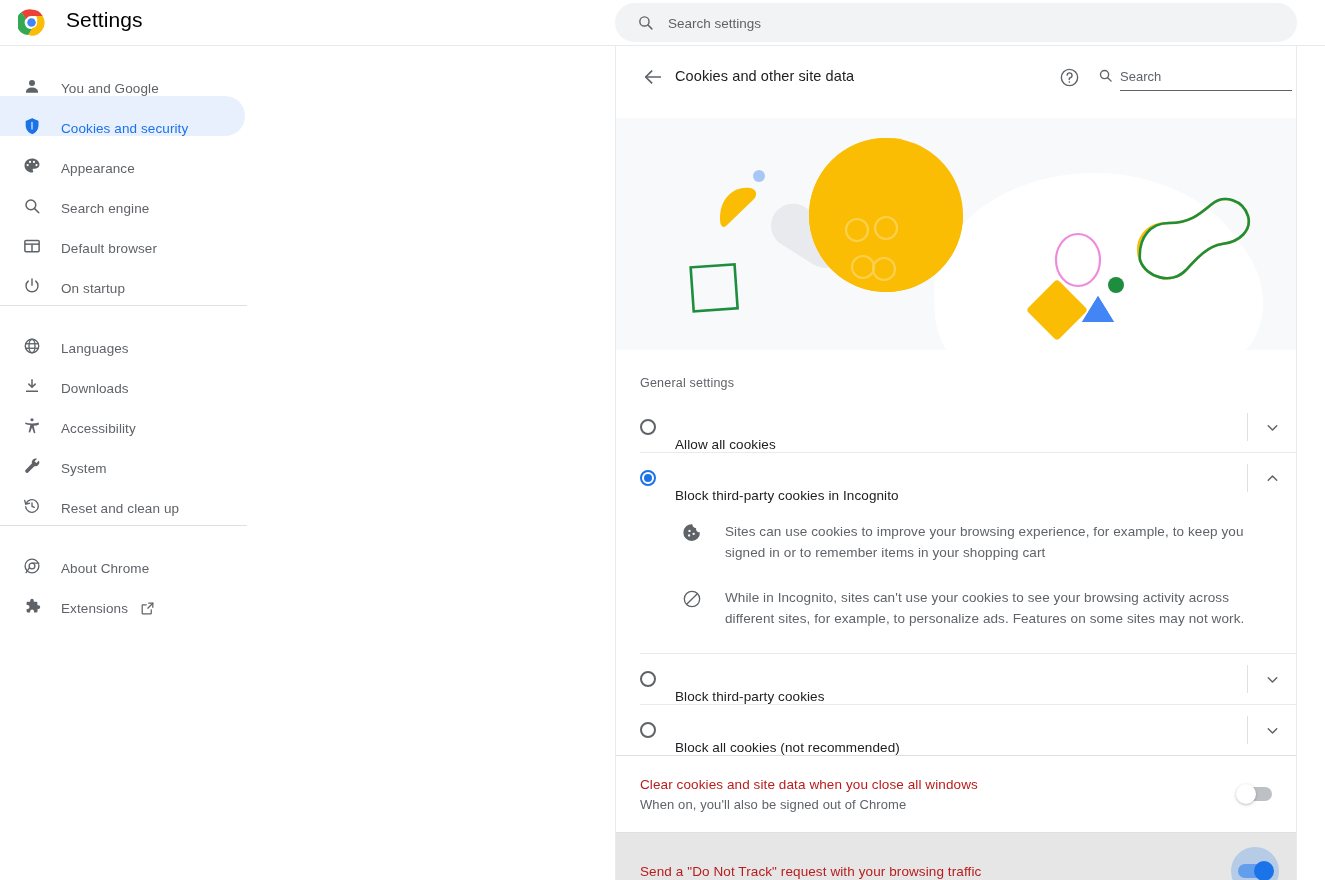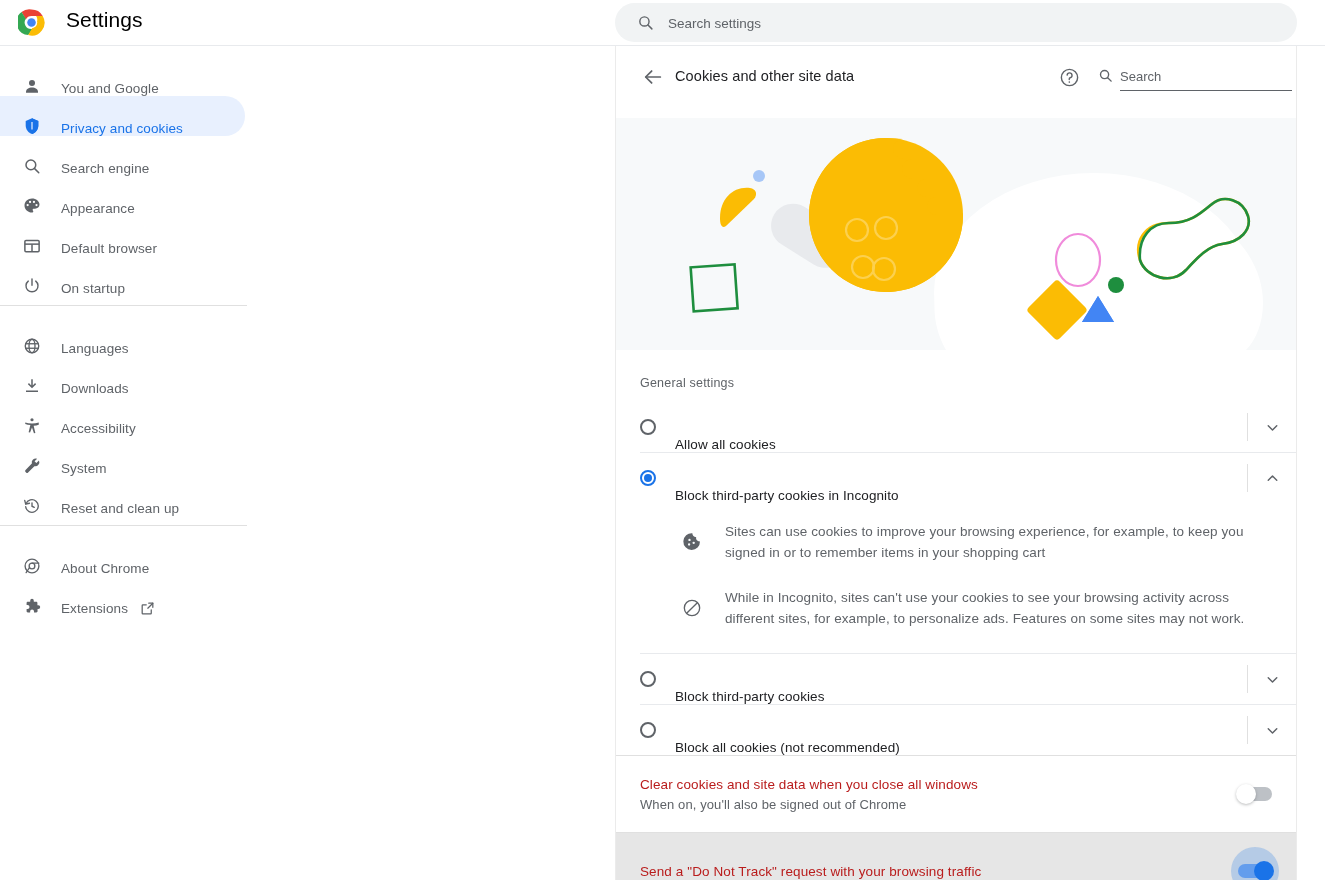--- a/index.html
+++ b/index.html
@@ -257,21 +257,21 @@
     margin-left: 24px;
   }
   .full-divider {
     height: 1px;
     background: #e0e0e0;
   }
 
   .desc-block { padding: 6px 0 12px 0; }
   .desc-row {
     display: flex;
-    align-items: center;
+    align-items: flex-start;
     padding: 12px 28px 12px 0;
   }
   .desc-icon {
     flex: 0 0 22px;
     width: 22px; height: 22px;
     margin-left: 66px;
     margin-top: 2px;
   }
   .desc-text {
     margin-left: 21px;
@@ -376,40 +376,40 @@
 
 
     <div class="nav-item active">
       <span class="nav-icon">
         <svg width="18" height="18" viewBox="0 0 24 24" fill="#1a73e8">
           <path d="M12 1.6L3.6 5.2v6.1c0 5.2 3.6 10.1 8.4 11.3 4.8-1.2 8.4-6.1 8.4-11.3V5.2z"></path>
           <path d="M12 1.6v21c4.8-1.2 8.4-6.1 8.4-11.3V5.2z" fill="#1a73e8"></path>
           <path d="M12 6.5v10" stroke="#e8f0fe" stroke-width="1.6"></path>
         </svg>
       </span>
-      <span class="nav-label">Privacy and cookies</span>
+      <span class="nav-label">Cookies and security</span>
+    </div>
+
+    <div class="nav-item">
+      <span class="nav-icon">
+        <svg width="18" height="18" viewBox="0 0 24 24" fill="#5f6368">
+          <path d="M12 2C6.5 2 2 6.2 2 11.4c0 5.2 4.5 9.4 10 9.4.9 0 1.7-.7 1.7-1.6 0-.4-.2-.8-.5-1.1-.3-.3-.4-.6-.4-1 0-.9.7-1.6 1.7-1.6H16c3.3 0 6-2.5 6-5.6C22 5.6 17.5 2 12 2zM6.2 12.3a1.5 1.5 0 1 1 0-3 1.5 1.5 0 0 1 0 3zm3.2-4.2a1.5 1.5 0 1 1 0-3 1.5 1.5 0 0 1 0 3zm5.2 0a1.5 1.5 0 1 1 0-3 1.5 1.5 0 0 1 0 3zm3.4 4.2a1.5 1.5 0 1 1 0-3 1.5 1.5 0 0 1 0 3z"></path>
+        </svg>
+      </span>
+      <span class="nav-label">Appearance</span>
     </div>
 
     <div class="nav-item">
       <span class="nav-icon">
         <svg width="18" height="18" viewBox="0 0 24 24" fill="none" stroke="#5f6368" stroke-width="2">
           <circle cx="10.5" cy="10.5" r="6.5"></circle>
           <line x1="15.5" y1="15.5" x2="21" y2="21" stroke-linecap="round"></line>
         </svg>
       </span>
       <span class="nav-label">Search engine</span>
-    </div>
-
-    <div class="nav-item">
-      <span class="nav-icon">
-        <svg width="18" height="18" viewBox="0 0 24 24" fill="#5f6368">
-          <path d="M12 2C6.5 2 2 6.2 2 11.4c0 5.2 4.5 9.4 10 9.4.9 0 1.7-.7 1.7-1.6 0-.4-.2-.8-.5-1.1-.3-.3-.4-.6-.4-1 0-.9.7-1.6 1.7-1.6H16c3.3 0 6-2.5 6-5.6C22 5.6 17.5 2 12 2zM6.2 12.3a1.5 1.5 0 1 1 0-3 1.5 1.5 0 0 1 0 3zm3.2-4.2a1.5 1.5 0 1 1 0-3 1.5 1.5 0 0 1 0 3zm5.2 0a1.5 1.5 0 1 1 0-3 1.5 1.5 0 0 1 0 3zm3.4 4.2a1.5 1.5 0 1 1 0-3 1.5 1.5 0 0 1 0 3z"></path>
-        </svg>
-      </span>
-      <span class="nav-label">Appearance</span>
     </div>
 
     <div class="nav-item">
       <span class="nav-icon">
         <svg width="18" height="18" viewBox="0 0 24 24" fill="none" stroke="#5f6368" stroke-width="2">
           <rect x="2.5" y="4.5" width="19" height="15" rx="1.5"></rect>
           <line x1="2.5" y1="9.5" x2="21.5" y2="9.5"></line>
           <line x1="12" y1="9.5" x2="12" y2="19.5"></line>
         </svg>
       </span>

